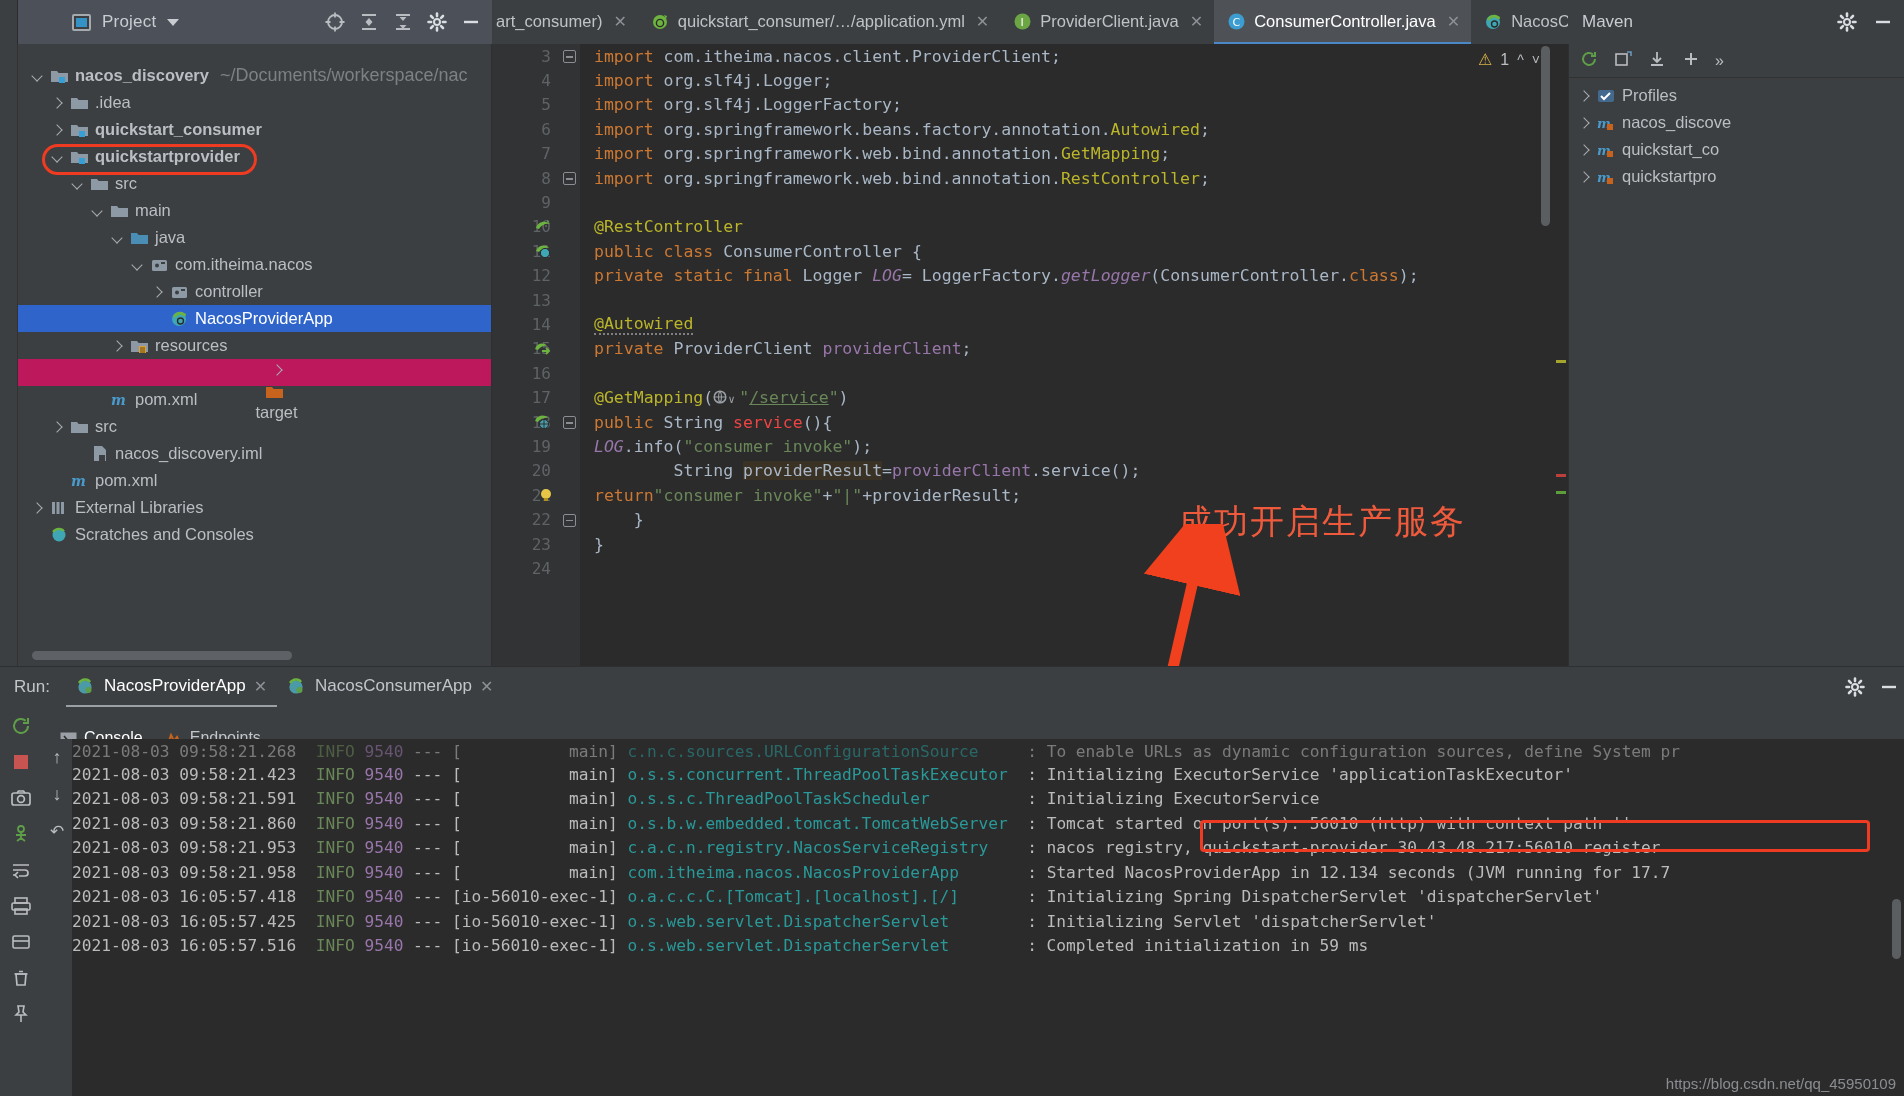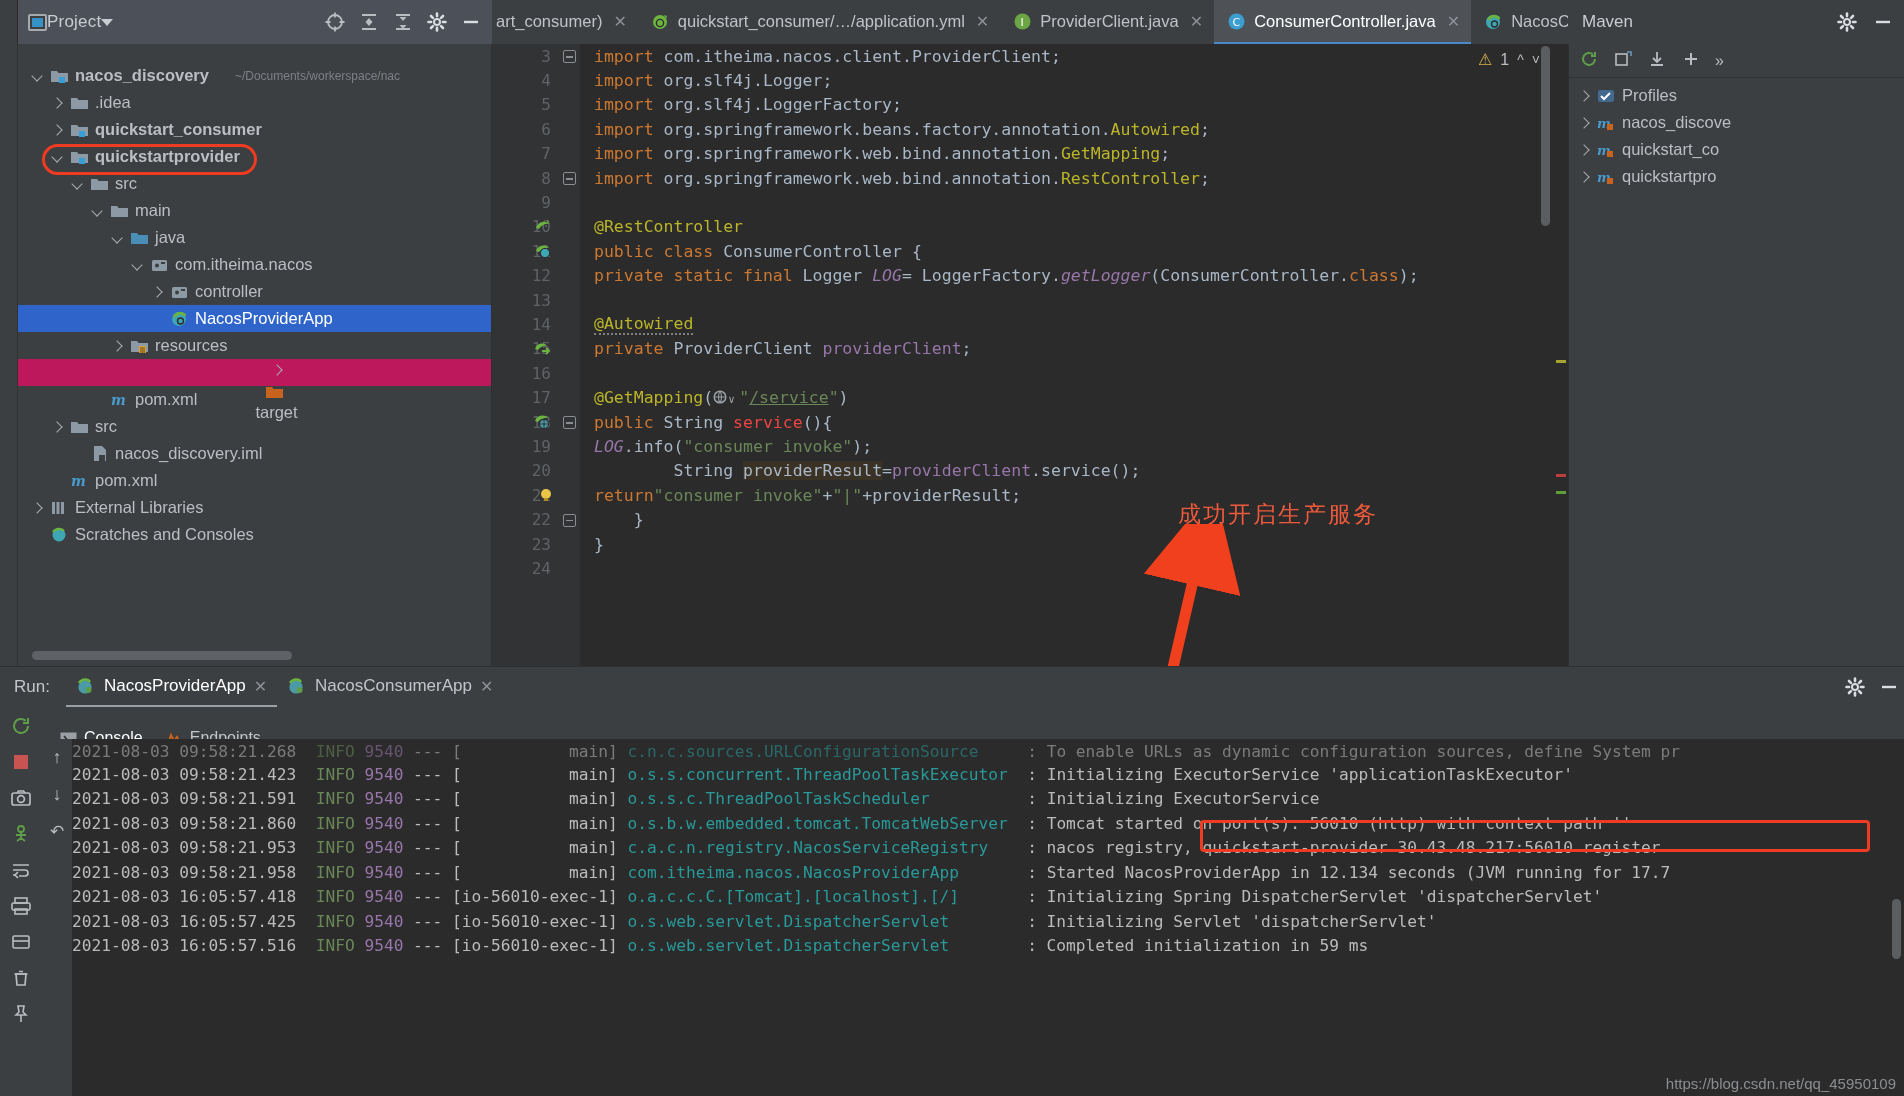--- a/index.html
+++ b/index.html
@@ -25,21 +25,21 @@
   }
 
   .proj-header {
     width: 474px; flex: 0 0 474px;
     background: #4b5059;
     display: flex; align-items: center;
     padding: 0 8px 0 10px;
     gap: 8px;
     height: 44px;
   }
-  .proj-title-wrap { display: flex; align-items: center; gap: 0; }
+  .proj-title-wrap { display: flex; align-items: center; gap: 11px; margin-left: 44px; }
   .proj-label { color: #c9ccd1; font-size: 17px; letter-spacing: .2px; }
   .proj-icon {
     width: 19px; height: 17px; border: 2px solid #a6a9ad; border-radius: 2px;
     display: inline-block; position: relative; background: #3c3f41;
   }
   .proj-icon::after {
     content: ""; position: absolute; left: 2px; top: 2px; right: 2px; bottom: 2px;
     background: #3592c4;
   }
   .caret-down {
@@ -101,21 +101,21 @@
   .chev { width: 10px; height: 10px; position: relative; }
   .chev::before {
     content: ""; position: absolute; width: 7px; height: 7px;
     border-right: 1.8px solid #a9acb1; border-bottom: 1.8px solid #a9acb1;
     left: 1px; top: 1px;
   }
   .chev.right::before { transform: rotate(-45deg); }
   .chev.down::before { transform: rotate(45deg); }
   .ticon { width: 22px; flex: 0 0 22px; margin-right: 5px; display: flex; align-items: center; justify-content: center; }
   .tlabel.bold { font-weight: bold; }
-  .tpath { color: #7d8085; font-size: 12px; margin-left: 26px; font-weight: normal; }
+  .tpath { color: #7d8085; font-size: 18px; margin-left: 11px; font-weight: normal; }
   .hscroll {
     position: absolute; left: 14px; bottom: 6px; width: 260px; height: 9px;
     background: #5e6266; border-radius: 5px;
   }
   .redbox {
     position: absolute; border: 3px solid #ef3b21; border-radius: 16px;
     pointer-events: none;
   }
 
   
@@ -146,21 +146,21 @@
   .stat { color: #9876aa; font-style: italic; }
   .underline-str { color: #6a8759; text-decoration: underline; }
   .hl-ident { background: #3b3226; }
   .wavy { border-bottom: 2px dotted #808080; }
 
   .errstripe { position: absolute; right: 0; top: 0; width: 14px; height: 100%; background: #2b2b2b; }
   .stripe-mark { position: absolute; right: 2px; width: 10px; height: 3px; }
   .scroll-v { position: absolute; right: 2px; width: 9px; background: #5b5e61; border-radius: 5px; }
 
   .annot-text {
-    position: absolute; color: #f05a3c; font-size: 23px; letter-spacing: 2px;
+    position: absolute; color: #f05a3c; font-size: 34px; letter-spacing: 2px;
     font-family: "DejaVu Sans", sans-serif; white-space: nowrap;
   }
   .arrow-svg { position: absolute; pointer-events: none; }
 
   .ed-hscroll {
     position: absolute; height: 9px; background: #5b5e61; border-radius: 5px;
   }
 
   
   .mavenpanel {

